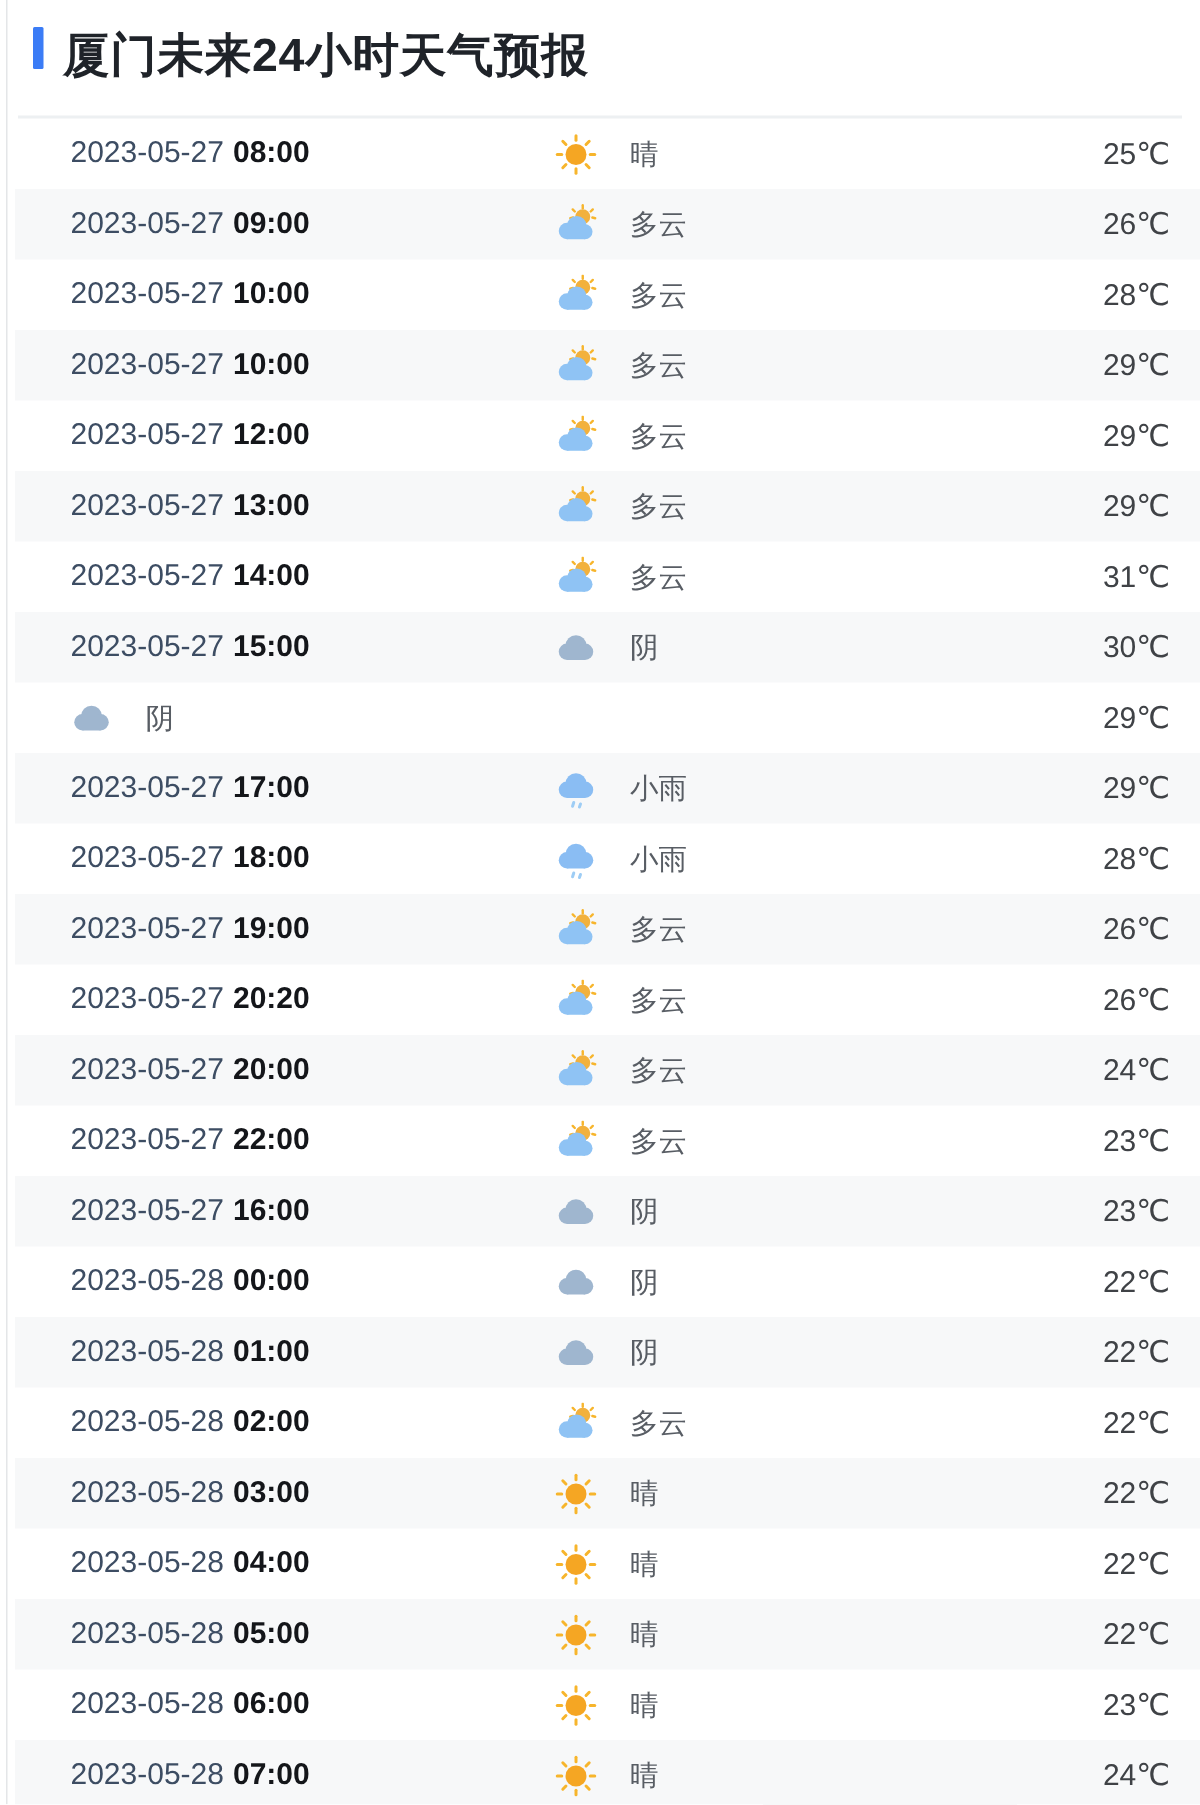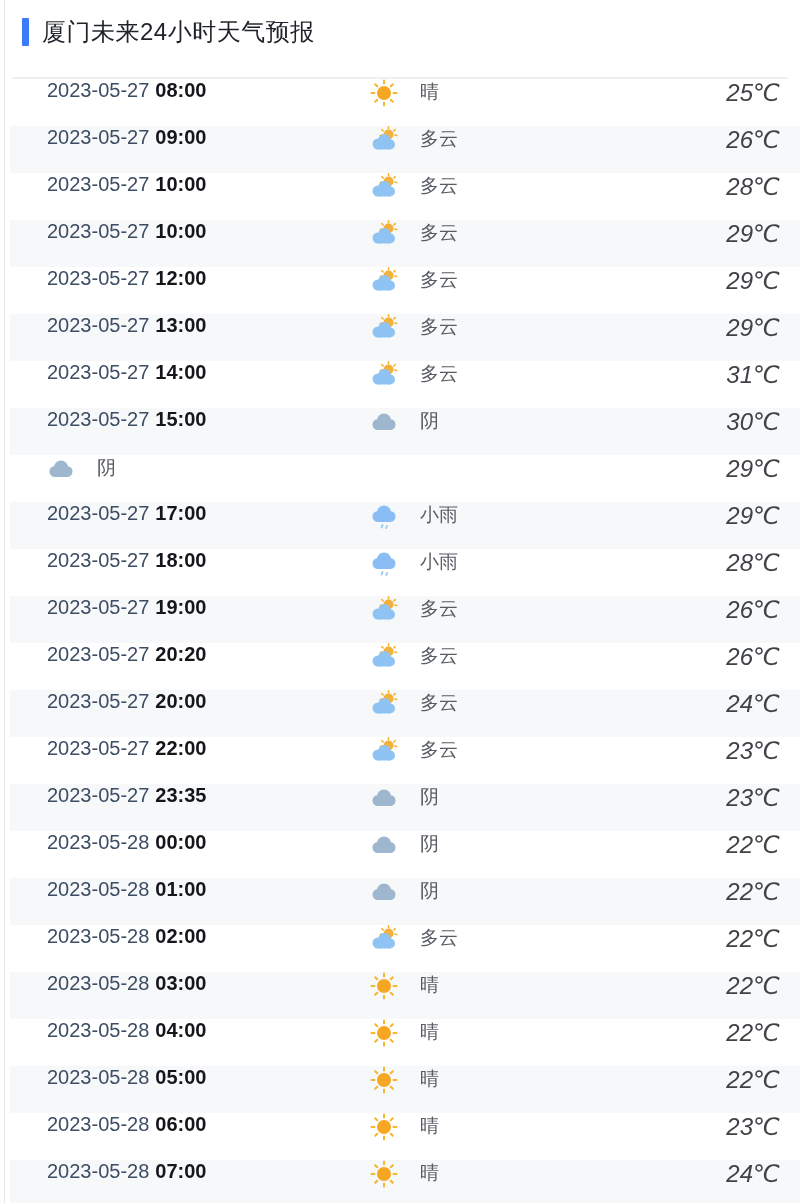--- a/index.html
+++ b/index.html
@@ -36,31 +36,32 @@
   .title-accent {
     position: absolute;
     left: 22px; top: 18px;
     width: 7px; height: 28px;
     background: #3b7cf6;
     border-radius: 1px;
   }
   .page-title {
     position: absolute;
     left: 42px; top: 16px;
-    font-size: 24px;
-    font-weight: 400;
+    font-size: 31px;
+    font-weight: 700;
     color: #1f2329;
     letter-spacing: 0.5px;
   }
   
   .table {
     margin-left: 10px;
   }
   .row {
     display: flex;
+    align-items: center;
     height: 47px;
     padding: 0 12px 0 37px;
   }
   .row:nth-child(even) { background: #f7f8f9; }
   .cell-datetime {
     flex: 0 0 323px;
     font-size: 20px;
     white-space: nowrap;
   }
   .date { color: #3d4d63; }
@@ -72,23 +73,22 @@
   }
   .cell-icon svg { display: block; }
   .cell-cond {
     margin-left: 22px;
     font-size: 19px;
     color: #585d64;
   }
   .cell-temp {
     margin-left: auto;
     padding-right: 8px;
-    font-size: 24px;
+    font-size: 20px;
     color: #3f4246;
-    font-style: italic;
   }
 </style>
 </head>
 <body>
 
 <div class="page">
   <div class="page-left-border"></div>
 
   <div class="header">
     <div class="title-accent"></div>
@@ -407,21 +407,21 @@
               <circle cx="14.5" cy="14.5" r="6.5"></circle>
               <circle cx="20" cy="18.5" r="5"></circle>
               <rect x="8" y="15" width="12" height="8.5"></rect>
             </g>
           </svg>
         </div>
         <div class="cell-cond">多云</div>
         <div class="cell-temp">23℃</div>
       </div>
       <div class="row">
-        <div class="cell-datetime"><span class="date">2023-05-27</span><span class="time">23:35</span></div>
+        <div class="cell-datetime"><span class="date">2023-05-27</span><span class="time">16:00</span></div>
         <div class="cell-icon">
           <svg viewBox="0 0 28 28" width="28" height="28">
             <g fill="#9fb6cf">
               <circle cx="8" cy="16.5" r="5.5"></circle>
               <circle cx="14" cy="12.5" r="7"></circle>
               <circle cx="20" cy="16.5" r="5.5"></circle>
               <rect x="8" y="13" width="12" height="9"></rect>
             </g>
           </svg>
         </div>

